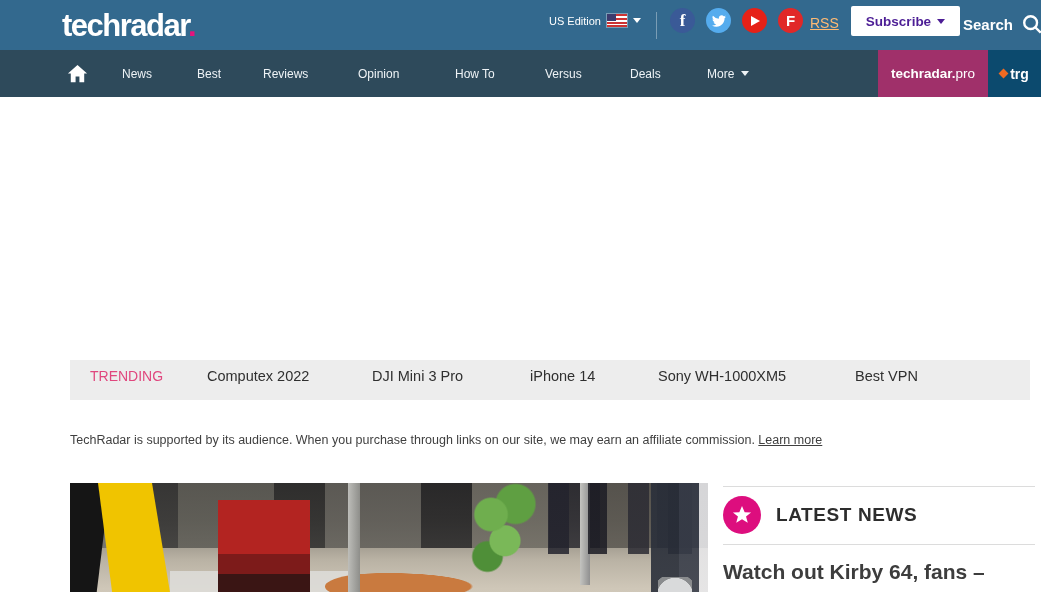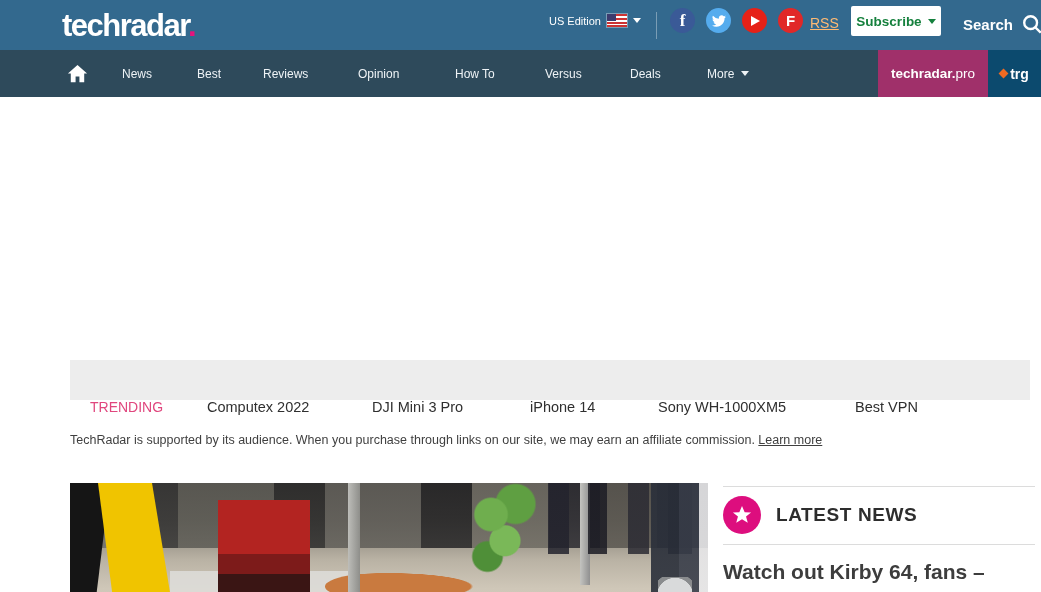--- a/index.html
+++ b/index.html
@@ -26,23 +26,23 @@
           border-top:5px solid currentColor; }
   .topbar-divider { position:absolute; left:656px; top:12px; width:1px; height:27px; background:rgba(255,255,255,.35); }
   .social { position:absolute; left:670px; top:8px; display:flex; align-items:center; gap:11px; }
   .sicon { width:25px; height:25px; border-radius:50%; display:flex; align-items:center; justify-content:center; color:#fff; cursor:pointer; }
   .sicon.fb { background:#3a5a97; font-size:17px; font-weight:bold; font-family:"Liberation Serif", serif; }
   .sicon.tw { background:#55acee; }
   .sicon.yt { background:#e62117; }
   .sicon.fp { background:#e12828; font-size:15px; font-weight:bold; }
   .play-tri { width:0; height:0; border-top:5px solid transparent; border-bottom:5px solid transparent; border-left:9px solid #fff; margin-left:2px; }
   .rss { position:absolute; left:810px; top:15px; color:#fdba74; font-size:14px; text-decoration:underline; cursor:pointer; }
-  .subscribe-btn { position:absolute; left:851px; top:6px; width:90px; height:30px; background:#fff;
+  .subscribe-btn { position:absolute; left:851px; top:6px; width:109px; height:30px; background:#fff;
           border:none; border-radius:2px; font-family:"Liberation Sans", sans-serif;
-          font-size:13.5px; font-weight:bold; color:#15803d;
+          font-size:13.5px; font-weight:bold; color:#4c1d95;
           display:flex; align-items:center; justify-content:center; gap:6px; cursor:pointer; }
   .search { position:absolute; left:963px; top:13px; display:flex; align-items:center; gap:8px; color:#fff; font-size:15px; font-weight:bold; cursor:pointer; }
 
   
   .navbar { position:absolute; left:0; top:50px; width:1041px; height:47px; background:#2e4a5b; }
   .nav-item { position:absolute; top:0; height:47px; display:flex; align-items:center; color:#eef3f6; font-size:12px; cursor:pointer; }
   .nav-home   { left:66px; }
   .nav-news   { left:122px; }
   .nav-best   { left:197px; }
   .nav-reviews{ left:263px; }
@@ -54,21 +54,21 @@
   .pro-box { position:absolute; left:878px; top:0; width:110px; height:47px; background:#a0306a;
           display:flex; align-items:center; justify-content:center; color:#fff; font-size:13.5px; cursor:pointer; }
   .pro-box .b { font-weight:bold; }
   .trg-box { position:absolute; left:988px; top:0; width:53px; height:47px; background:#0c4a6e;
           display:flex; align-items:center; justify-content:center; gap:3px; color:#fff;
           font-size:14px; font-weight:bold; cursor:pointer; }
   .trg-diamond { width:7px; height:7px; background:#f06a21; transform:rotate(45deg); display:inline-block; }
 
   
   .trending { position:absolute; left:70px; top:360px; width:960px; height:40px; background:#ededed; }
-  .tr-item { position:absolute; top:0; height:32px; display:flex; align-items:center; font-size:14.5px; color:#2f2f2f; cursor:pointer;margin-top:31px; }
+  .tr-item { position:absolute; top:0; height:32px; display:flex; align-items:center; font-size:14.5px; color:#2f2f2f; cursor:pointer; }
   .tr-label { left:20px;  color:#e0477e; font-size:14px; cursor:default; }
   .tr-0 { left:137px; } .tr-1 { left:302px; } .tr-2 { left:460px; }
   .tr-3 { left:588px; } .tr-4 { left:785px; }
 
   
   .disclaimer { position:absolute; left:70px; top:433px; width:900px; font-size:12.5px; color:#3f3f3f; }
   .disclaimer .lm { text-decoration:underline; cursor:pointer;text-align:center; }
 
   
   .hero { position:absolute; left:70px; top:483px; width:638px; height:170px; overflow:hidden; cursor:pointer;

